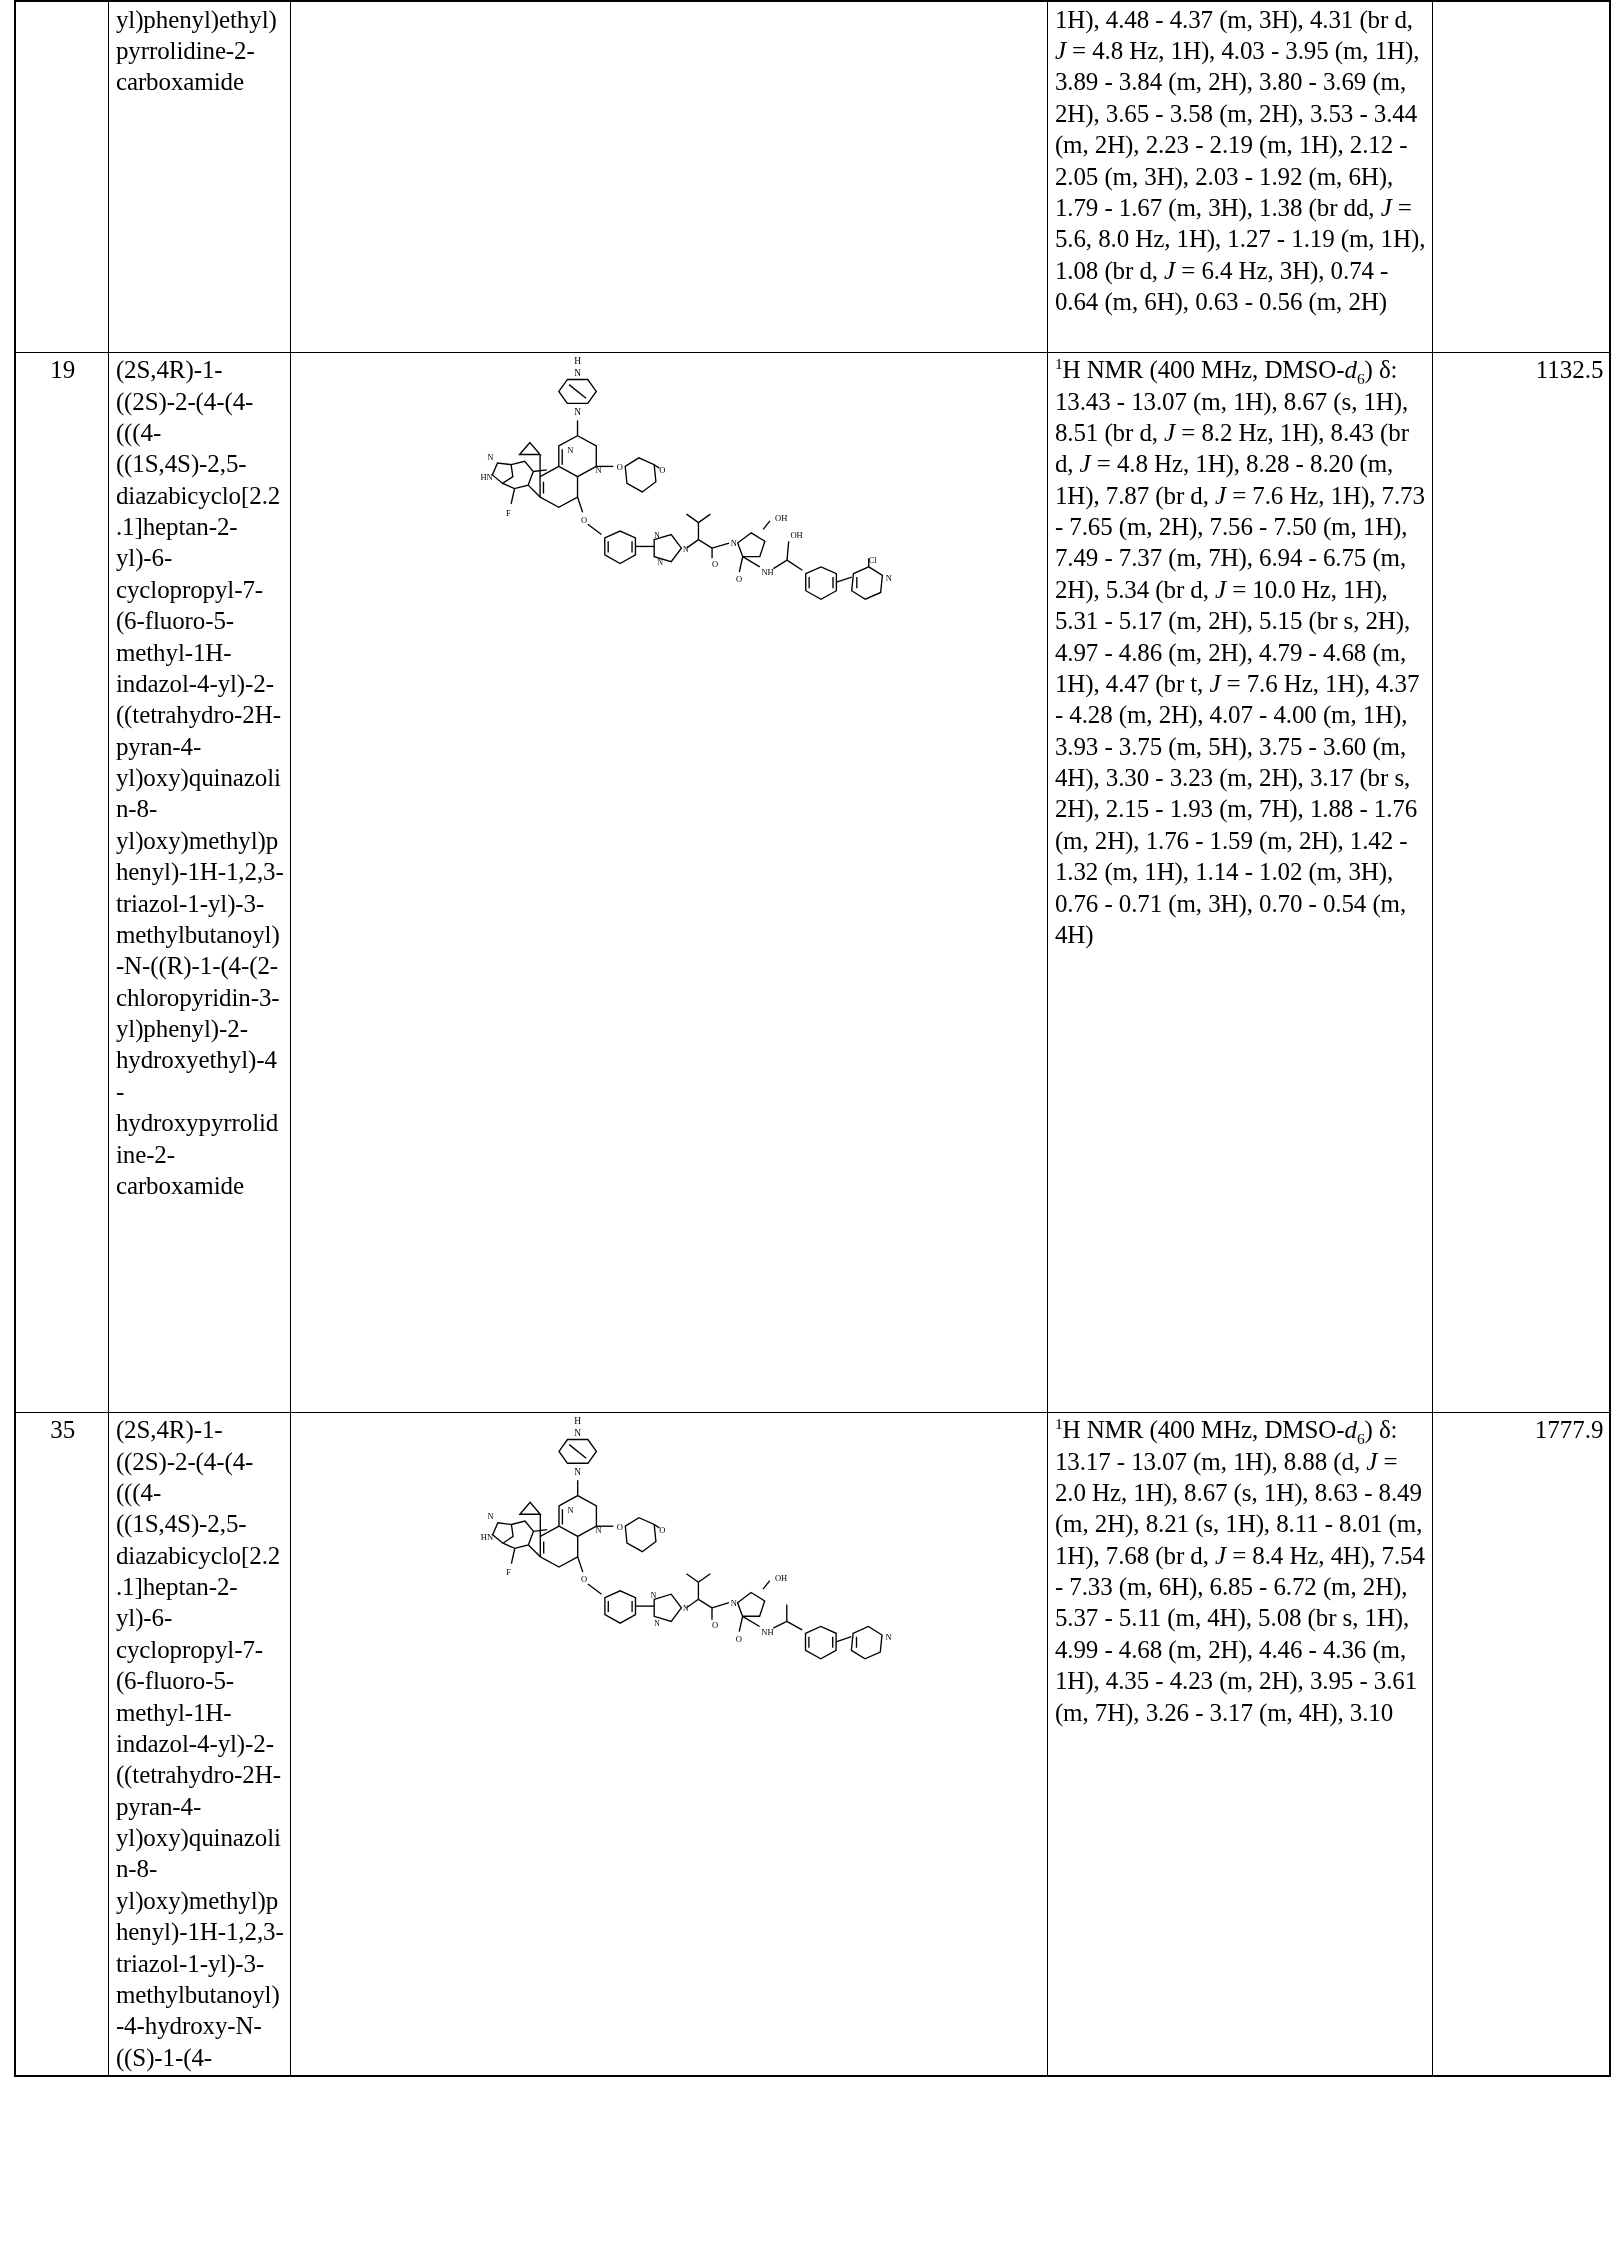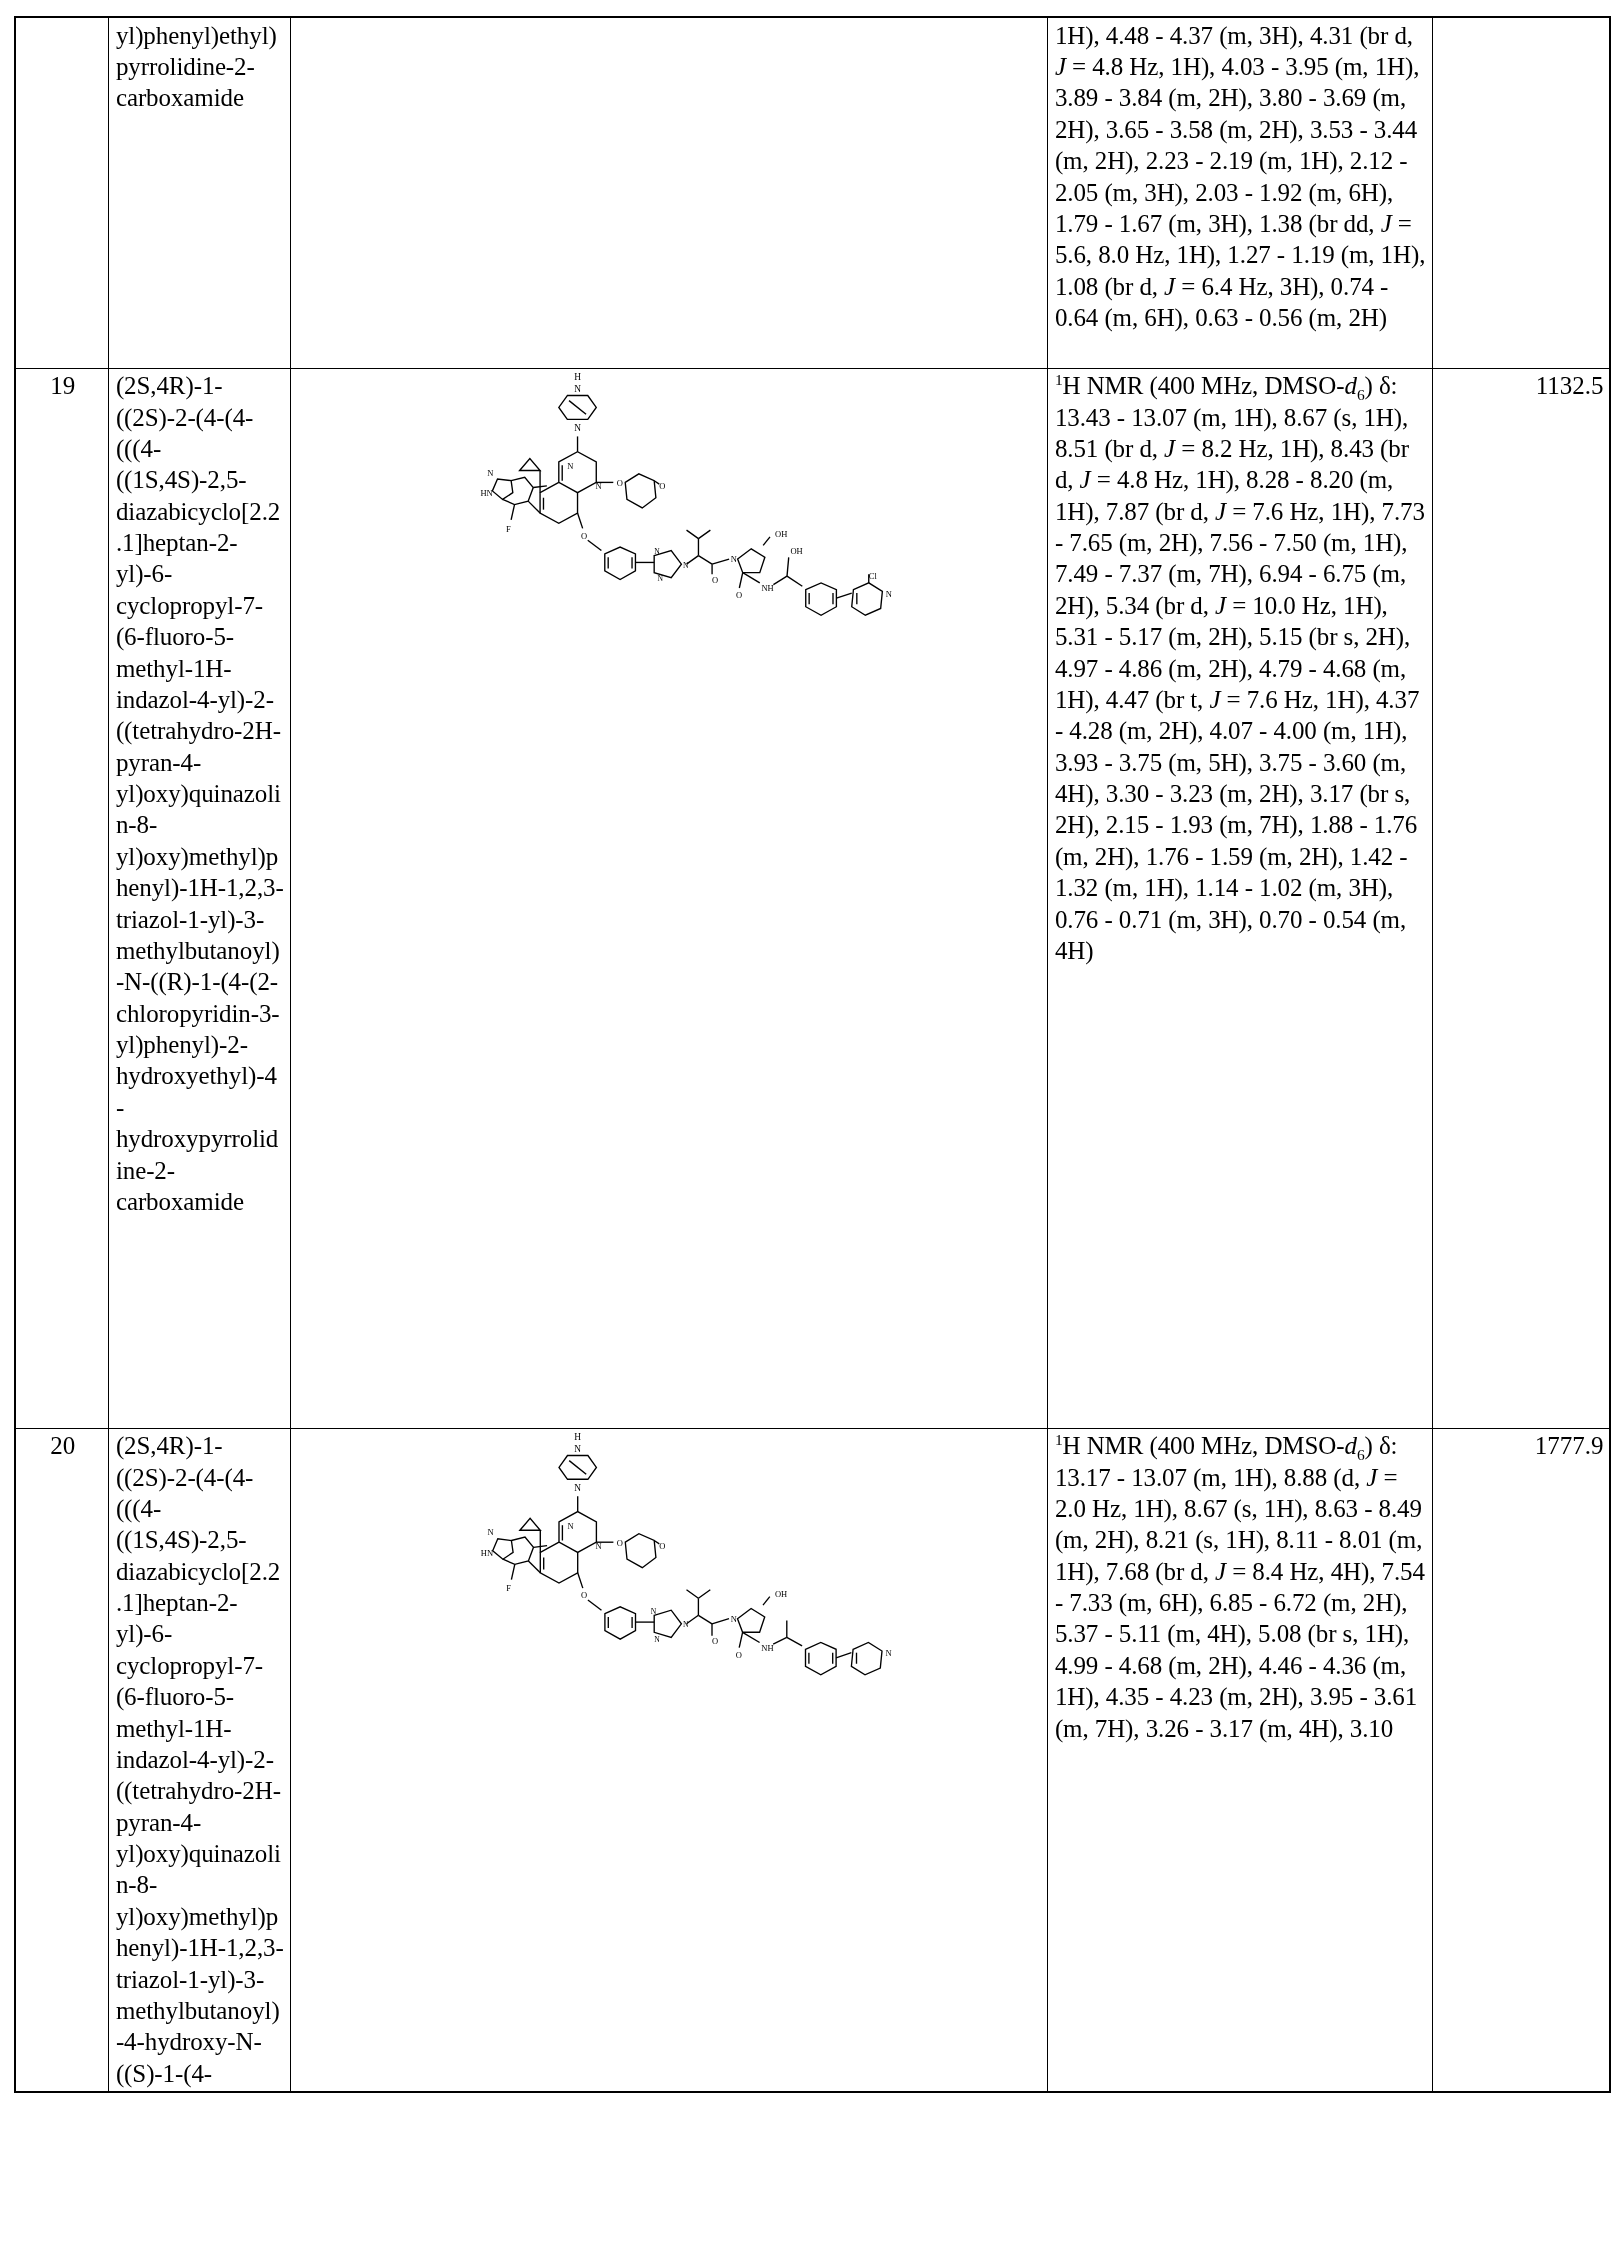--- a/index.html
+++ b/index.html
@@ -1,17 +1,17 @@
 <!DOCTYPE html>
 <html style="font-size:13.6px"><head>
 <meta charset="utf-8">
 <style>
   html,body{margin:0;padding:0;background:#fff;}
   body{width:1619px;height:2261px;font-family:"Liberation Serif","DejaVu Serif",serif;color:#000;}
-  .page{position:relative;width:1619px;height:1714px;box-sizing:border-box;margin-top:16px;}
+  .page{position:relative;width:1619px;height:1714px;box-sizing:border-box;}
   table.patent{border-collapse:collapse;width:1595px;margin-left:13.6px;table-layout:fixed;}
   table.patent td{
     border:1.3px solid #000;
     vertical-align:top;
     padding:1.7px 5.1px 1.7px 6.8px;
     font-size:25px;
     line-height:1.255;
     word-break:break-word;
     overflow-wrap:anywhere;
     hyphens:none;
@@ -143,21 +143,21 @@
           <text x="268" y="140" fill="#000" stroke="none" font-size="10">O</text>
           <path d="M262 130 L268 134"></path>
         </svg>
       </span>
     </td>
     <td class="nmr"><span class="sup">1</span><span>H NMR (400 MHz, DMSO-<i>d</i><span class="sub">6</span>) δ: 13.43 - 13.07 (m, 1H), 8.67 (s, 1H), 8.51 (br d, <i>J</i> = 8.2 Hz, 1H), 8.43 (br d, <i>J</i> = 4.8 Hz, 1H), 8.28 - 8.20 (m, 1H), 7.87 (br d, <i>J</i> = 7.6 Hz, 1H), 7.73 - 7.65 (m, 2H), 7.56 - 7.50 (m, 1H), 7.49 - 7.37 (m, 7H), 6.94 - 6.75 (m, 2H), 5.34 (br d, <i>J</i> = 10.0 Hz, 1H), 5.31 - 5.17 (m, 2H), 5.15 (br s, 2H), 4.97 - 4.86 (m, 2H), 4.79 - 4.68 (m, 1H), 4.47 (br t, <i>J</i> = 7.6 Hz, 1H), 4.37 - 4.28 (m, 2H), 4.07 - 4.00 (m, 1H), 3.93 - 3.75 (m, 5H), 3.75 - 3.60 (m, 4H), 3.30 - 3.23 (m, 2H), 3.17 (br s, 2H), 2.15 - 1.93 (m, 7H), 1.88 - 1.76 (m, 2H), 1.76 - 1.59 (m, 2H), 1.42 - 1.32 (m, 1H), 1.14 - 1.02 (m, 3H), 0.76 - 0.71 (m, 3H), 0.70 - 0.54 (m, 4H)</span></td>
     <td class="ms">1132.5</td>
   </tr>
 
   <tr>
-    <td class="num">20</td>
+    <td class="num">35</td>
     <td class="name">(2S,4R)-1-((2S)-2-(4-(4-(((4-((1S,4S)-2,5-diazabicyclo[2.2.1]heptan-2-yl)-6-cyclopropyl-7-(6-fluoro-5-methyl-1H-indazol-4-yl)-2-((tetrahydro-2H-pyran-4-yl)oxy)quinazolin-8-yl)oxy)methyl)phenyl)-1H-1,2,3-triazol-1-yl)-3-methylbutanoyl)-4-hydroxy-N-((S)-1-(4-</td>
     <td class="struct">
       <span class="struct-wrap">
         <svg class="mol" width="477" height="255" viewBox="0 0 560 300" xmlns="http://www.w3.org/2000/svg" stroke="#000" stroke-width="1.6" fill="none" font-family="Liberation Serif, serif" font-size="11">
           <text x="172" y="12" fill="#000" stroke="none" text-anchor="middle">H</text>
           <text x="172" y="26" fill="#000" stroke="none" text-anchor="middle">N</text>
           <path d="M160 30 L150 44 L160 58 L184 58 L194 44 L184 30 Z"></path>
           <path d="M162 36 L182 52"></path>
           <text x="172" y="72" fill="#000" stroke="none" text-anchor="middle">N</text>
           <path d="M172 78 L172 96"></path>

